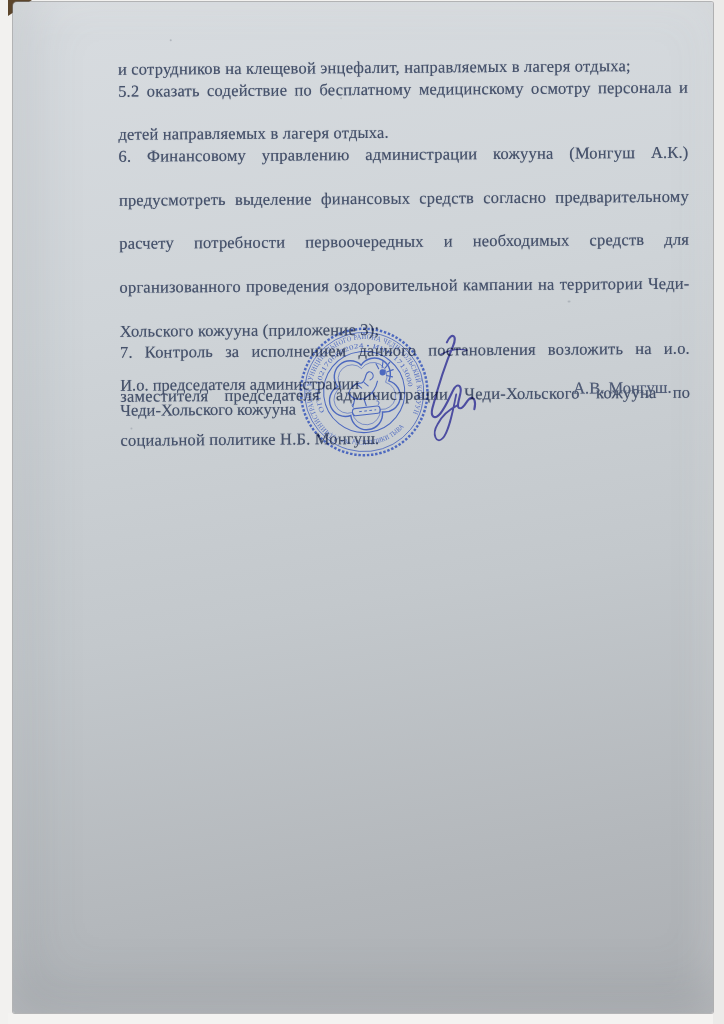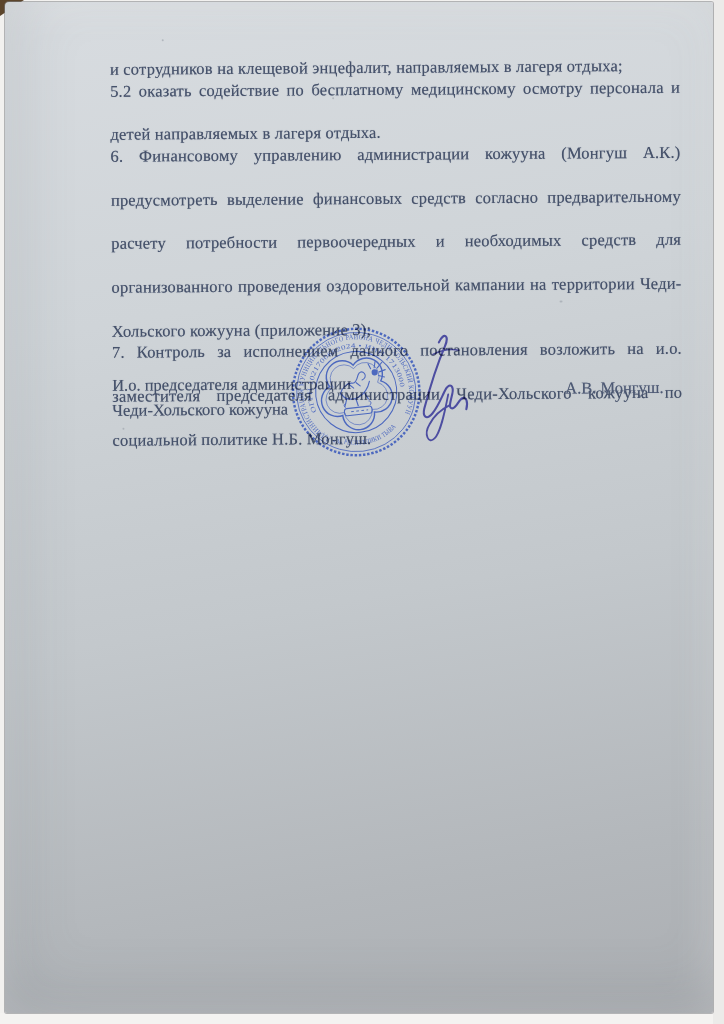--- a/index.html
+++ b/index.html
@@ -1,21 +1,21 @@
 <!DOCTYPE html>
 <html lang="ru"><head>
 <meta charset="utf-8">
 <style>
   html,body{margin:0;padding:0;}
   body{
     width:724px;height:1024px;position:relative;overflow:hidden;
     background:#f2f1ef;
     font-family:"Liberation Serif","DejaVu Serif",serif;
   }
-  .stage{position:absolute;inset:0;}
+  .stage{position:absolute;inset:0;margin-left:8px;}
   
   .table-corner{
     position:absolute;left:0;top:0;width:24px;height:16px;
     background:#5c452b;
     clip-path:polygon(0 0,100% 0,0 100%);
     z-index:0;
   }
   
   .paper{
     position:absolute;left:5px;top:2px;right:11px;bottom:11px;

